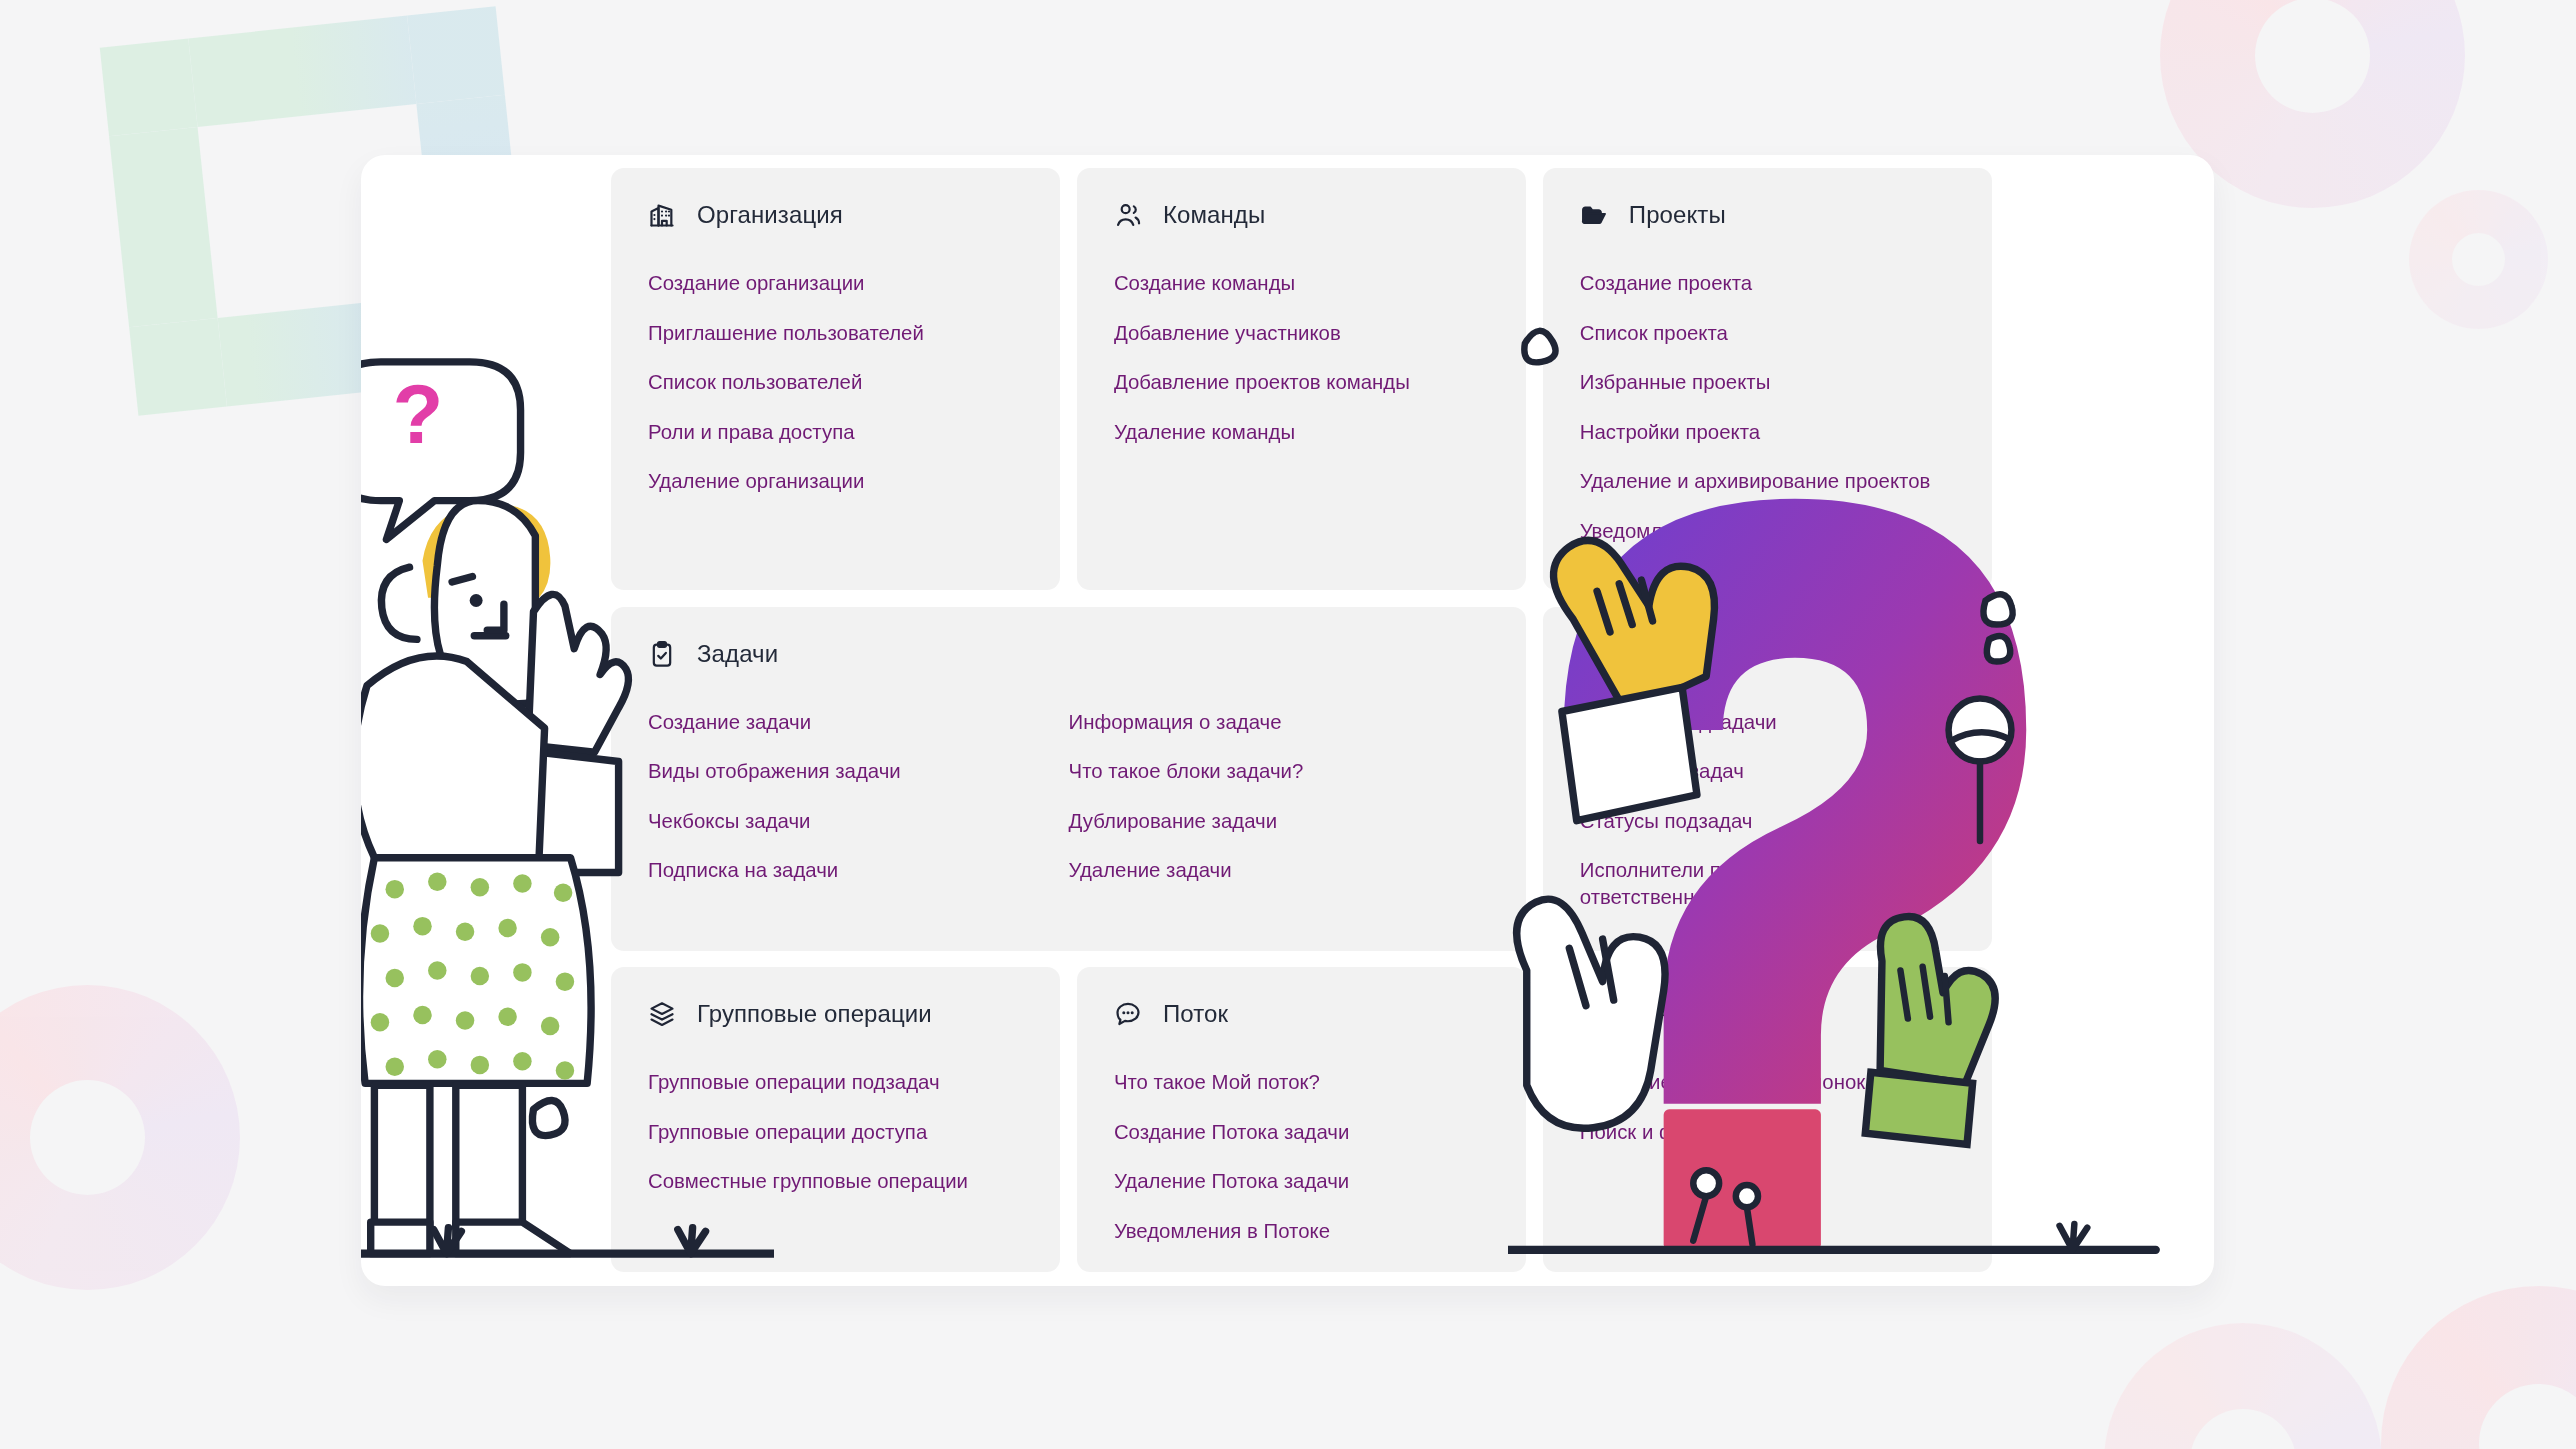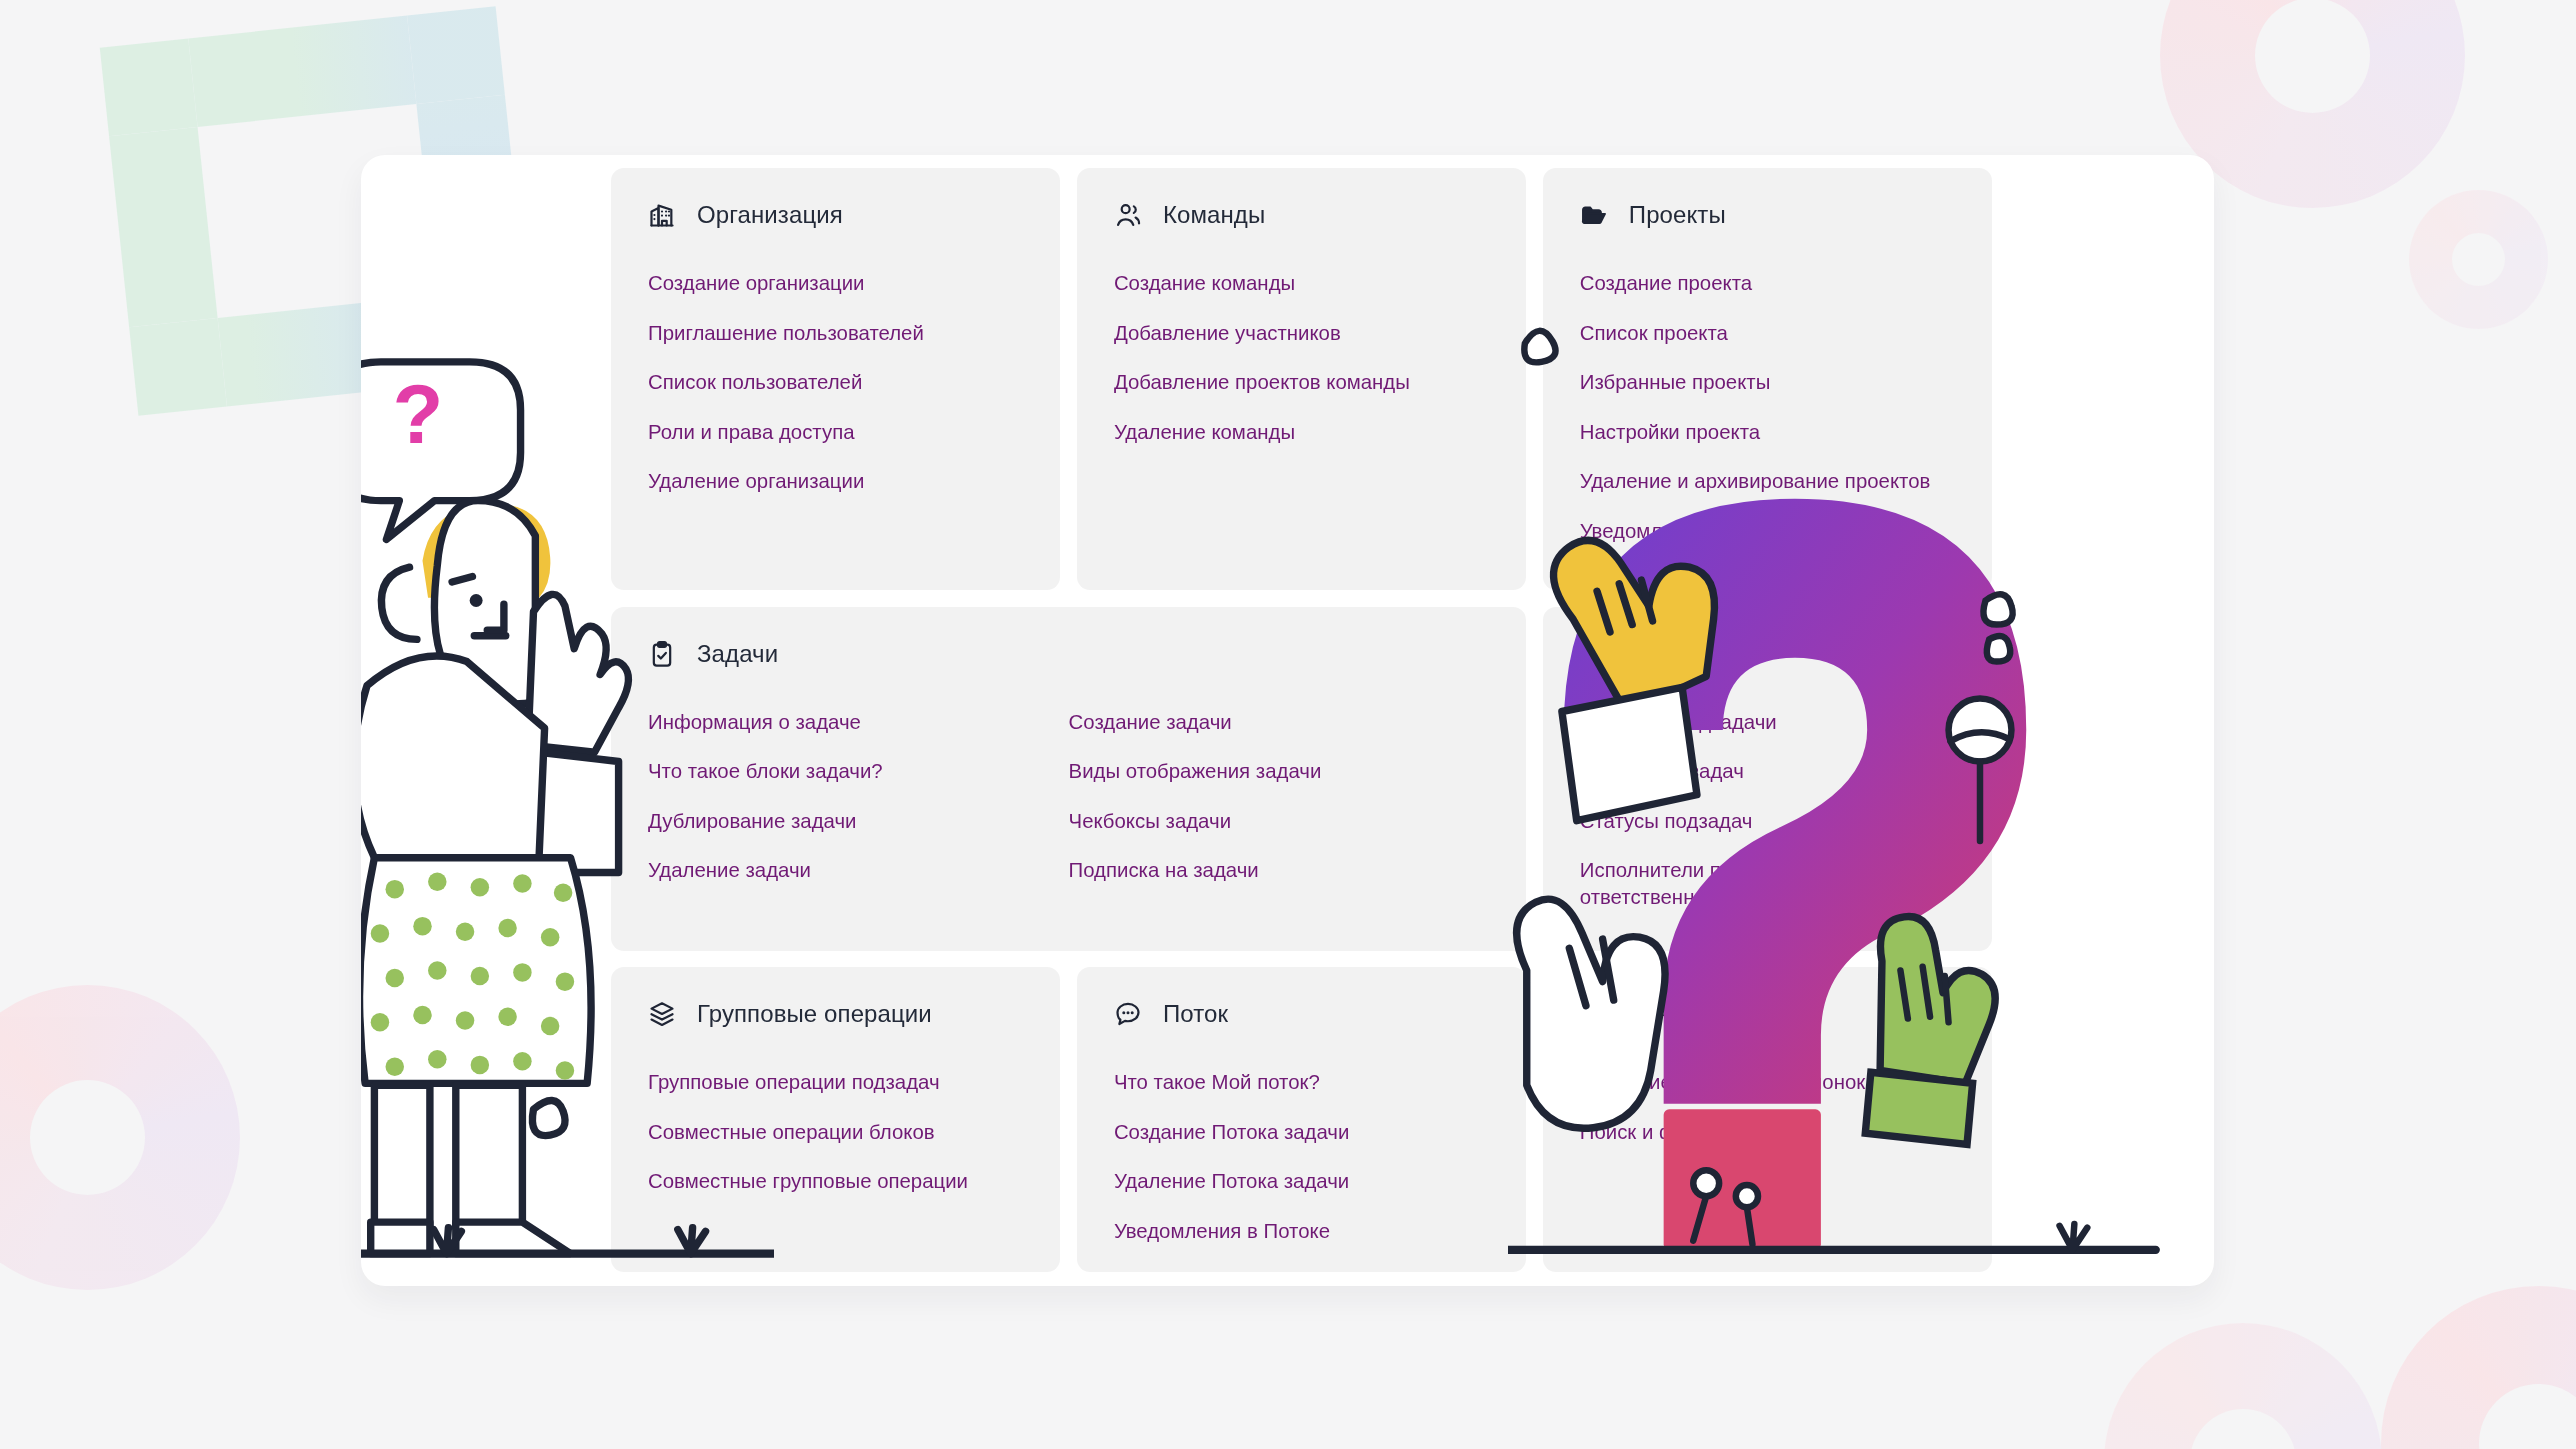--- a/index.html
+++ b/index.html
@@ -187,30 +187,30 @@
         <div class="card-head">
           <span class="ico"><svg viewBox="0 0 24 24" fill="none" stroke="#1f2535" stroke-width="1.9" stroke-linecap="round" stroke-linejoin="round" width="28" height="28">
     <rect x="5" y="4" width="14" height="18" rx="2.4"></rect>
     <rect x="8.6" y="1.8" width="6.8" height="4" rx="1.3" fill="#1f2535"></rect>
     <path d="M8.8 13.6l2.2 2.3 4.3-4.8"></path>
   </svg></span>
           <span class="ttl">Задачи</span>
         </div>
         <div class="cols">
           <div class="col">
+            <span class="link">Создание задачи</span>
+            <span class="link">Виды отображения задачи</span>
+            <span class="link">Чекбоксы задачи</span>
+            <span class="link">Подписка на задачи</span>
+          </div>
+          <div class="col">
             <span class="link">Информация о задаче</span>
             <span class="link">Что такое блоки задачи?</span>
             <span class="link">Дублирование задачи</span>
             <span class="link">Удаление задачи</span>
-          </div>
-          <div class="col">
-            <span class="link">Создание задачи</span>
-            <span class="link">Виды отображения задачи</span>
-            <span class="link">Чекбоксы задачи</span>
-            <span class="link">Подписка на задачи</span>
           </div>
         </div>
       </div>
       <div class="card r2">
         <div class="card-head">
           <span class="ico"><svg viewBox="0 0 24 24" fill="none" stroke="#1f2535" stroke-width="1.9" stroke-linecap="round" stroke-linejoin="round" width="28" height="28">
     <path d="M4 3.6h9.4L17 7.2V13"></path>
               <path d="M4 3.6V20.4h8"></path>
     <path d="M7 8h5M7 11.4h6M7 14.8h4"></path>
     <circle cx="17.6" cy="17.4" r="4.6" fill="#1f2535" stroke="none"></circle>
@@ -232,21 +232,21 @@
           <span class="ico"><svg viewBox="0 0 24 24" fill="none" stroke="#1f2535" stroke-width="1.9" stroke-linecap="round" stroke-linejoin="round" width="28" height="28">
     <path d="M12 2.8 21 7.4 12 12 3 7.4z"></path>
               <path d="M3 12.2 12 16.8 21 12.2"></path>
     <path d="M3 16.8 12 21.4 21 16.8"></path>
   </svg></span>
           <span class="ttl">Групповые операции</span>
         </div>
         <div class="cols">
           <div class="col">
             <span class="link">Групповые операции подзадач</span>
-            <span class="link">Совместные операции блоков</span>
+            <span class="link">Групповые операции доступа</span>
             <span class="link">Совместные групповые операции</span>
           </div>
         </div>
       </div>
       <div class="card r3">
         <div class="card-head">
           <span class="ico"><svg viewBox="0 0 24 24" fill="none" stroke="#1f2535" stroke-width="1.9" stroke-linecap="round" stroke-linejoin="round" width="28" height="28">
     <path d="M12 3.4c5 0 9 3.3 9 7.4s-4 7.4-9 7.4a11 11 0 0 1-2.6-.3L4.6 20.6l.9-3.7C3.6 15.6 3 13.6 3 10.8c0-4.1 4-7.4 9-7.4z"></path>
     <path d="M8.4 11h.01M12 11h.01M15.6 11h.01" stroke-width="2.6"></path>
   </svg></span>

